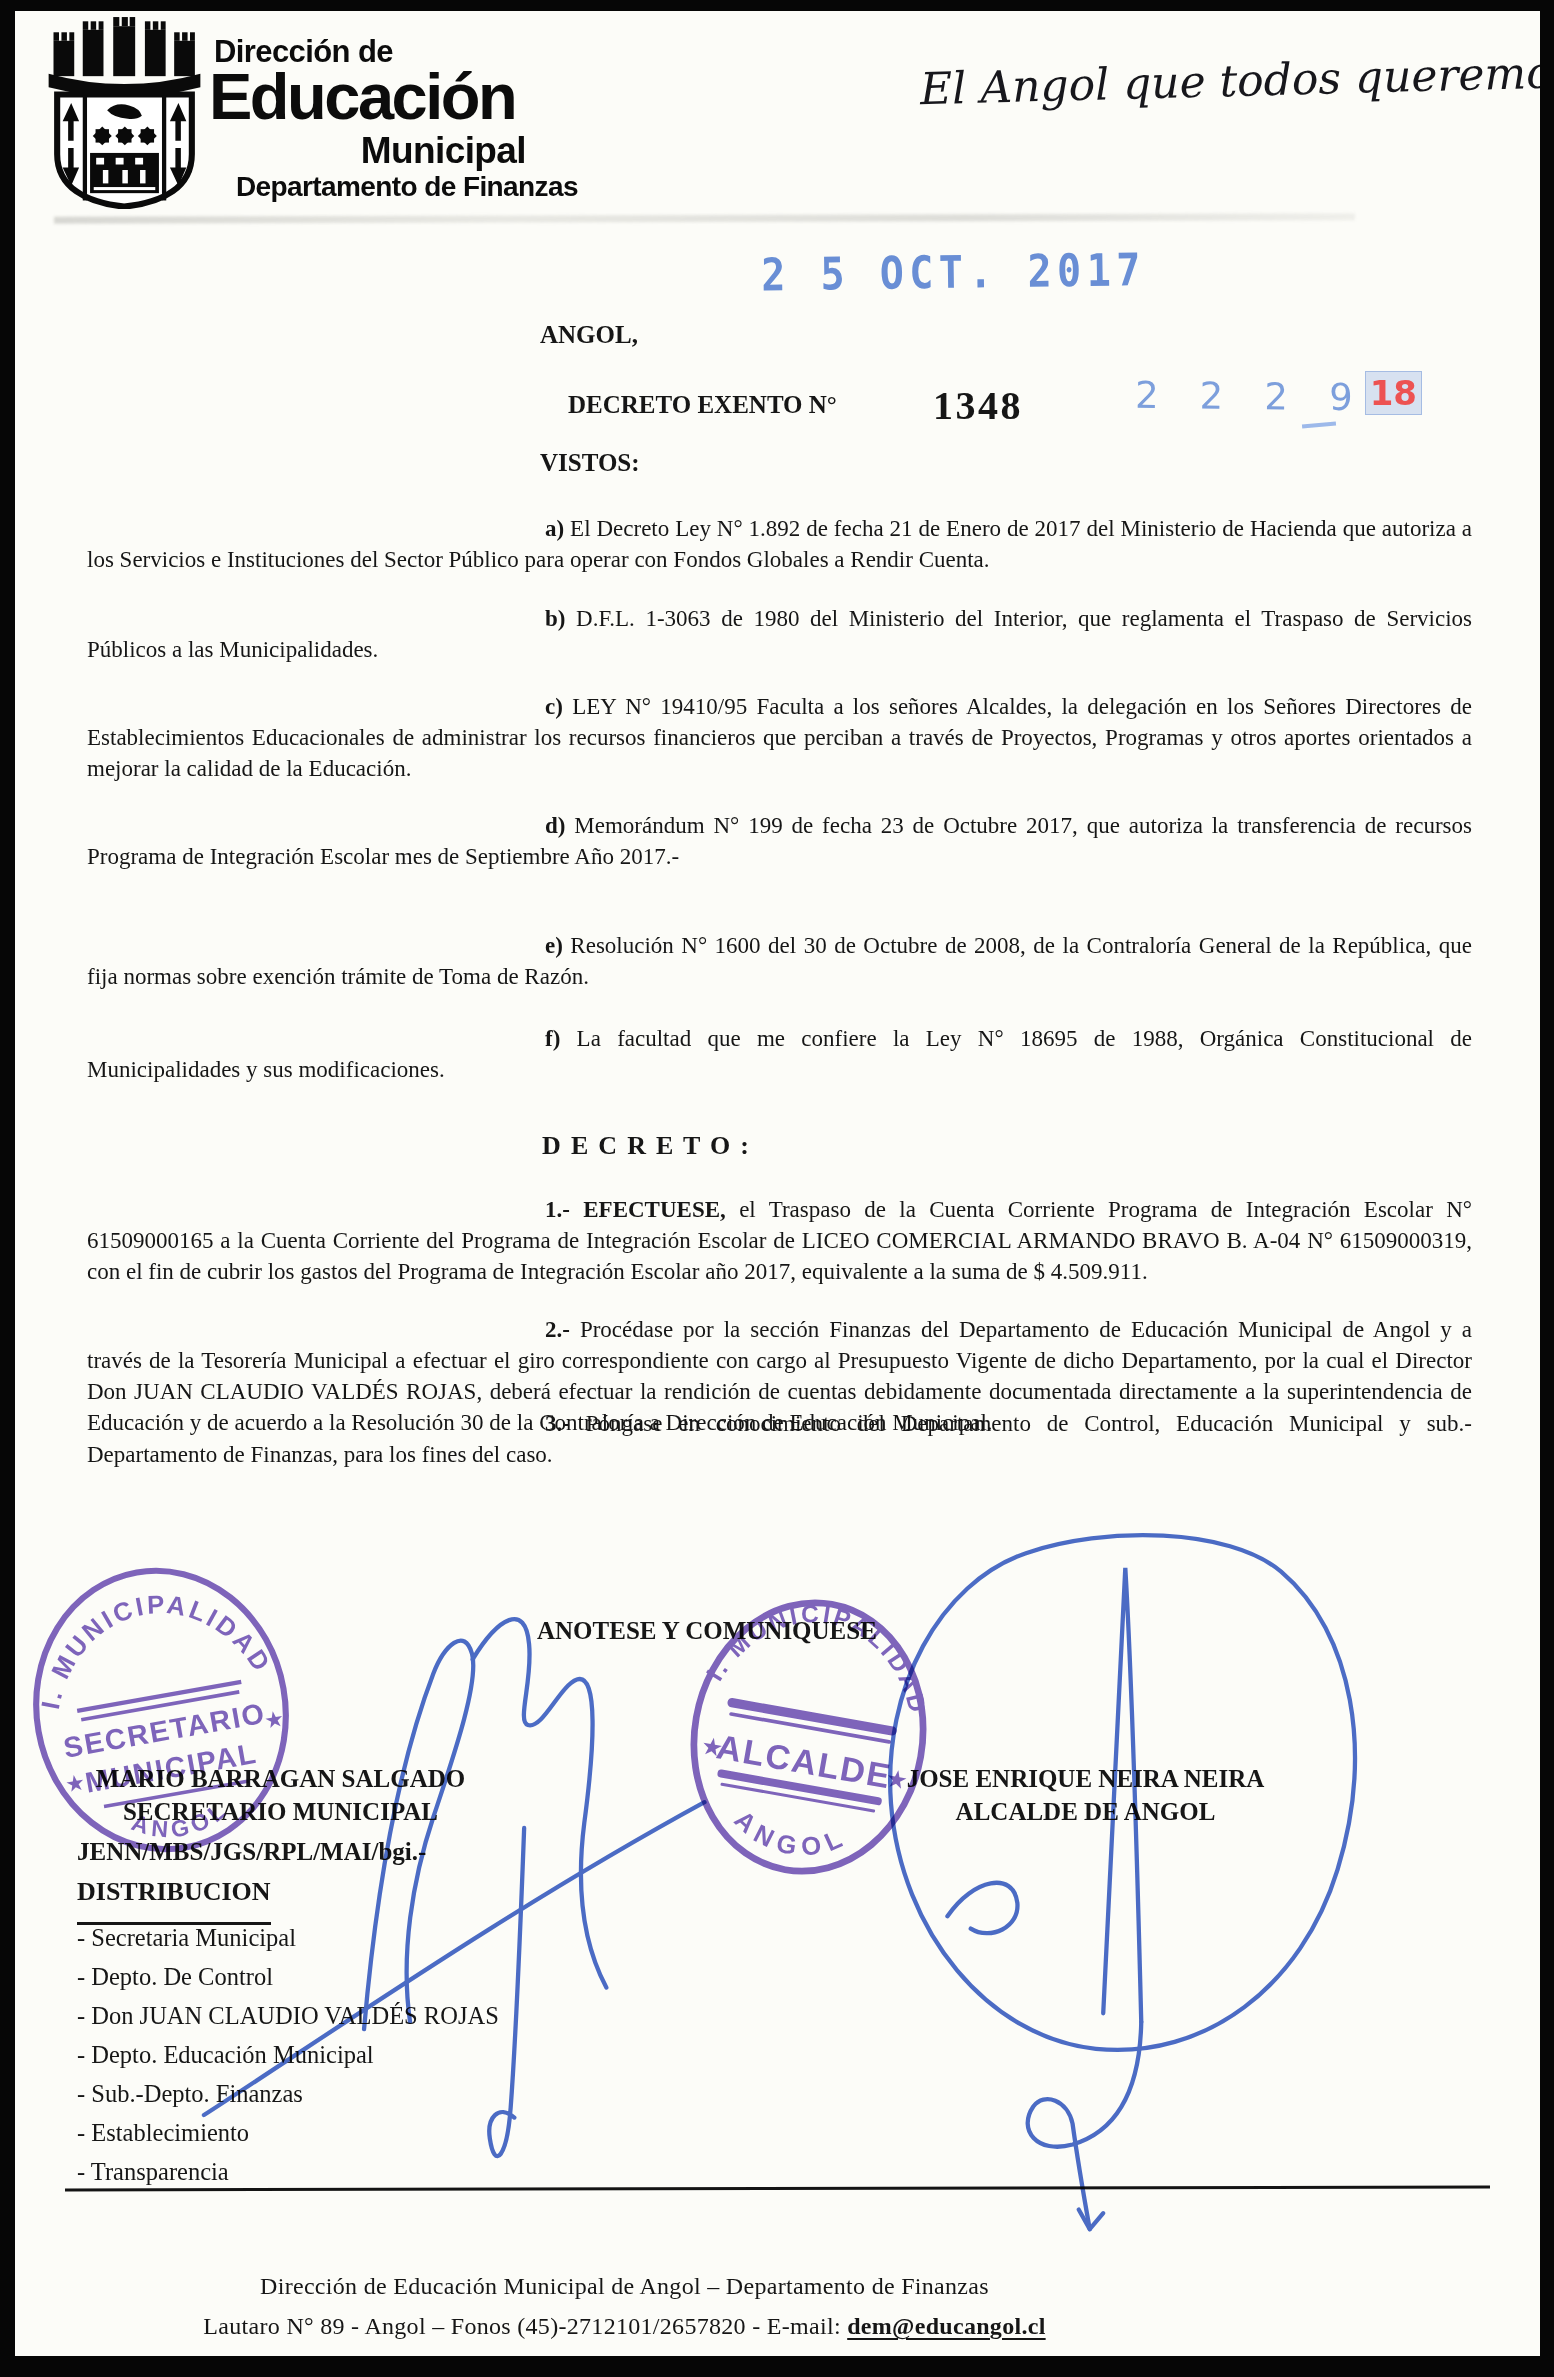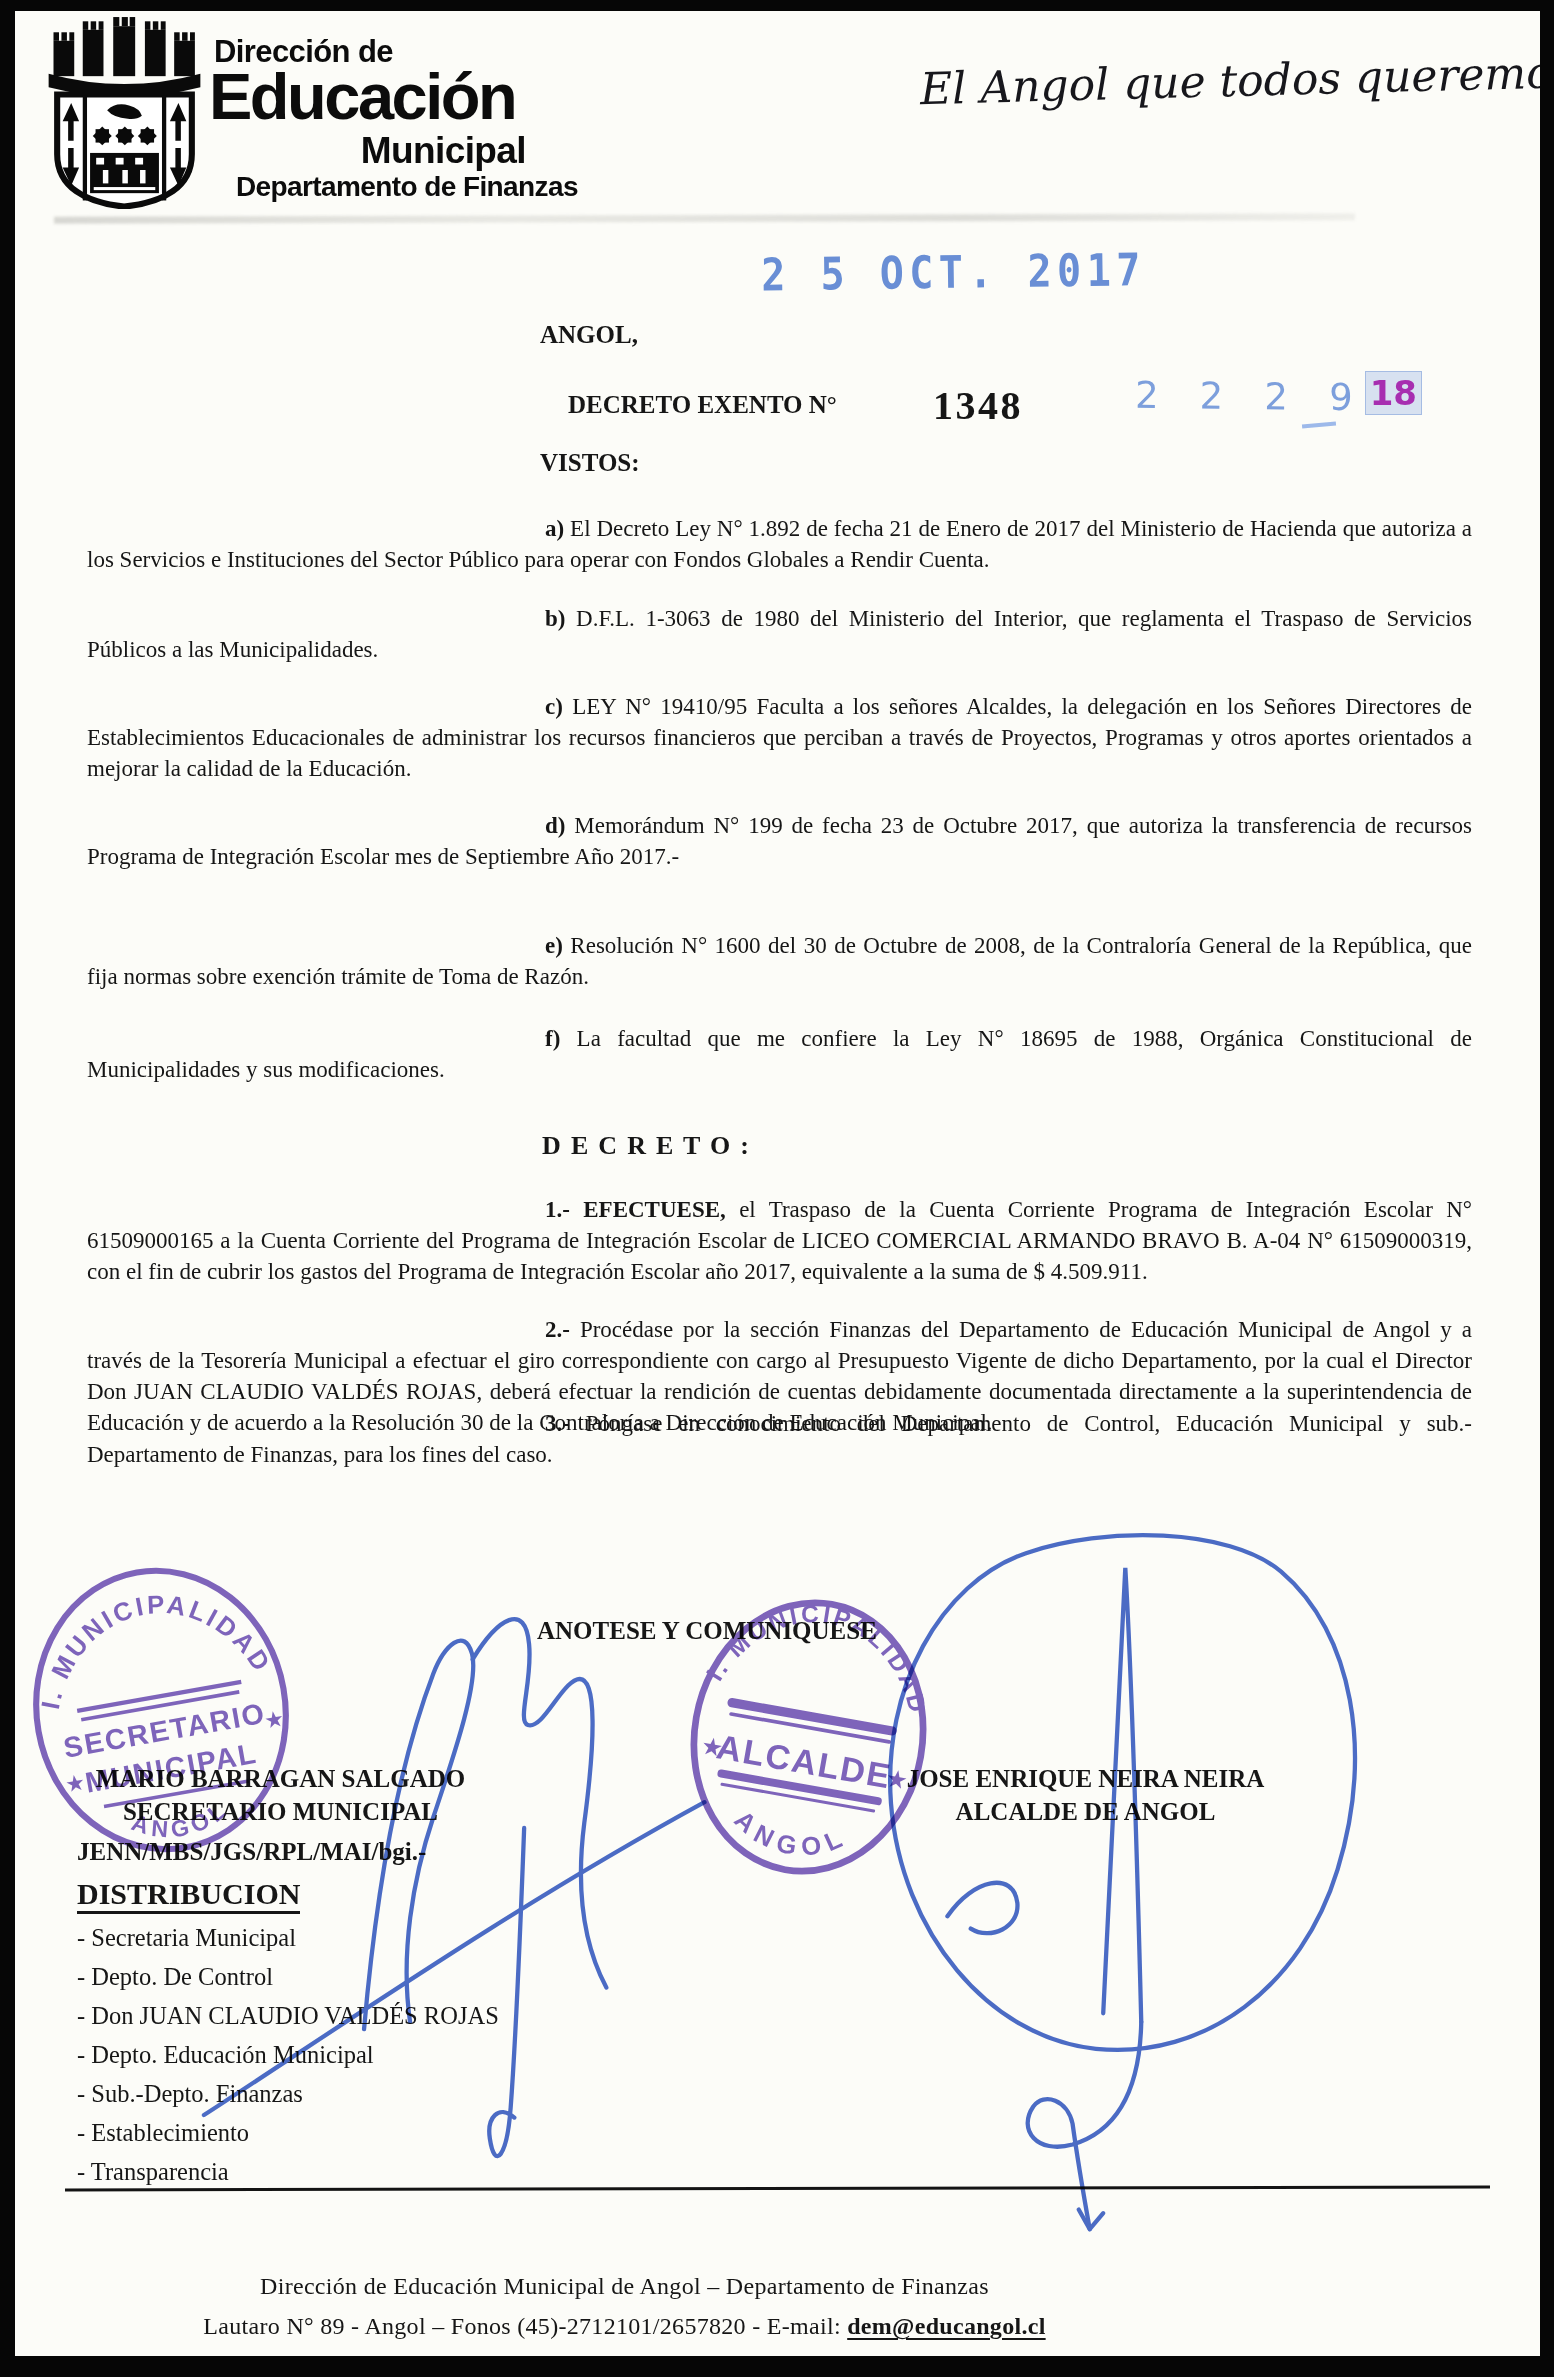--- a/index.html
+++ b/index.html
@@ -25,40 +25,40 @@
             background:linear-gradient(90deg,#b9b9b4,#d8d8d2 35%,#c4c4bf 70%,#e4e4df);
             filter:blur(1.8px);opacity:.55;transform:rotate(-.15deg);}
   
   #date-stamp{left:761px;top:249px;font-family:"DejaVu Sans Mono", monospace;font-weight:bold;
               font-size:40px;letter-spacing:5.5px;color:#5d87d8;transform:rotate(-.8deg) scaleY(1.12);
               transform-origin:left top;opacity:.92;mix-blend-mode:multiply;white-space:nowrap;}
   #folio-number{left:1135px;top:375px;font-family:"DejaVu Sans", sans-serif;font-size:37px;
                 color:#7097e0;letter-spacing:14.7px;opacity:.9;mix-blend-mode:multiply;transform:rotate(.6deg);white-space:nowrap;}
   #folio-dash{left:1302px;top:423px;width:34px;border-top:4.3px solid #85a8e6;opacity:.8;transform:rotate(-5deg);}
   #folio-suffix{left:1365px;top:371px;font-family:"DejaVu Sans", sans-serif;font-size:34px;font-weight:bold;
-                color:#a21caf;background:rgba(120,155,225,.30);border:1.2px solid rgba(95,138,217,.45);
+                color:#ef4444;background:rgba(120,155,225,.30);border:1.2px solid rgba(95,138,217,.45);
                 padding:1.2px 3.7px;opacity:.92;mix-blend-mode:multiply;}
   .label{position:absolute;font-weight:bold;font-size:25px;white-space:nowrap;}
   #city-line{left:540px;top:321px;}
   #decree-label{left:568px;top:391px;}
   #decree-number{left:933px;top:382px;font-size:40px;letter-spacing:2.5px;}
   #vistos-label{left:540px;top:449px;}
   #decreto-heading{left:542px;top:1131px;font-size:26px;letter-spacing:1.8px;}
   #closing-line{left:537px;top:1617px;}
   .para{position:absolute;left:87px;width:1385px;text-align:justify;font-size:23px;
         line-height:31px;text-indent:458px;margin:0;}
   .lead{font-weight:bold;}
   #para-a{top:513px;} #para-b{top:603px;} #para-c{top:691px;}
   #para-d{top:810px;} #para-e{top:930px;} #para-f{top:1023px;}
   #item-1{top:1194px;} #item-2{top:1314px;} #item-3{top:1408px;}
   .sig-block{position:absolute;text-align:center;font-weight:bold;font-size:25px;line-height:33px;}
   #sig-left{left:72px;top:1762px;width:417px;}
   #sig-right{left:871px;top:1762px;width:429px;}
   #initials-line{left:77px;top:1838px;}
-  #distribution-label{left:77px;top:1877px;font-size:30px;border-bottom:3.1px solid #161616;padding-bottom:1px;text-align:right;}
+  #distribution-label{left:77px;top:1877px;font-size:26px;border-bottom:3.1px solid #161616;padding-bottom:16px;text-align:right;}
   #distribution-list{left:77px;top:1918px;font-size:24.5px;line-height:39px;white-space:nowrap;}
   
   #footer-rule{left:65px;top:2187px;width:1425px;height:3.1px;background:#141414;transform:rotate(-.12deg);}
   .footer-line{position:absolute;left:4px;width:1241px;text-align:center;font-size:24px;letter-spacing:0.3px;}
   #footer-line1{top:2273px;}
   #footer-line2{top:2313px;}
   #footer-email{text-decoration:underline;text-decoration-thickness:1.8px;text-underline-offset:4.3px;font-weight:bold;}
   
   .oval-stamp{position:absolute;mix-blend-mode:multiply;opacity:.88;}
   #stamp-secretario{left:29.4px;top:1563px;width:264px;height:294px;transform:rotate(-10deg);}

